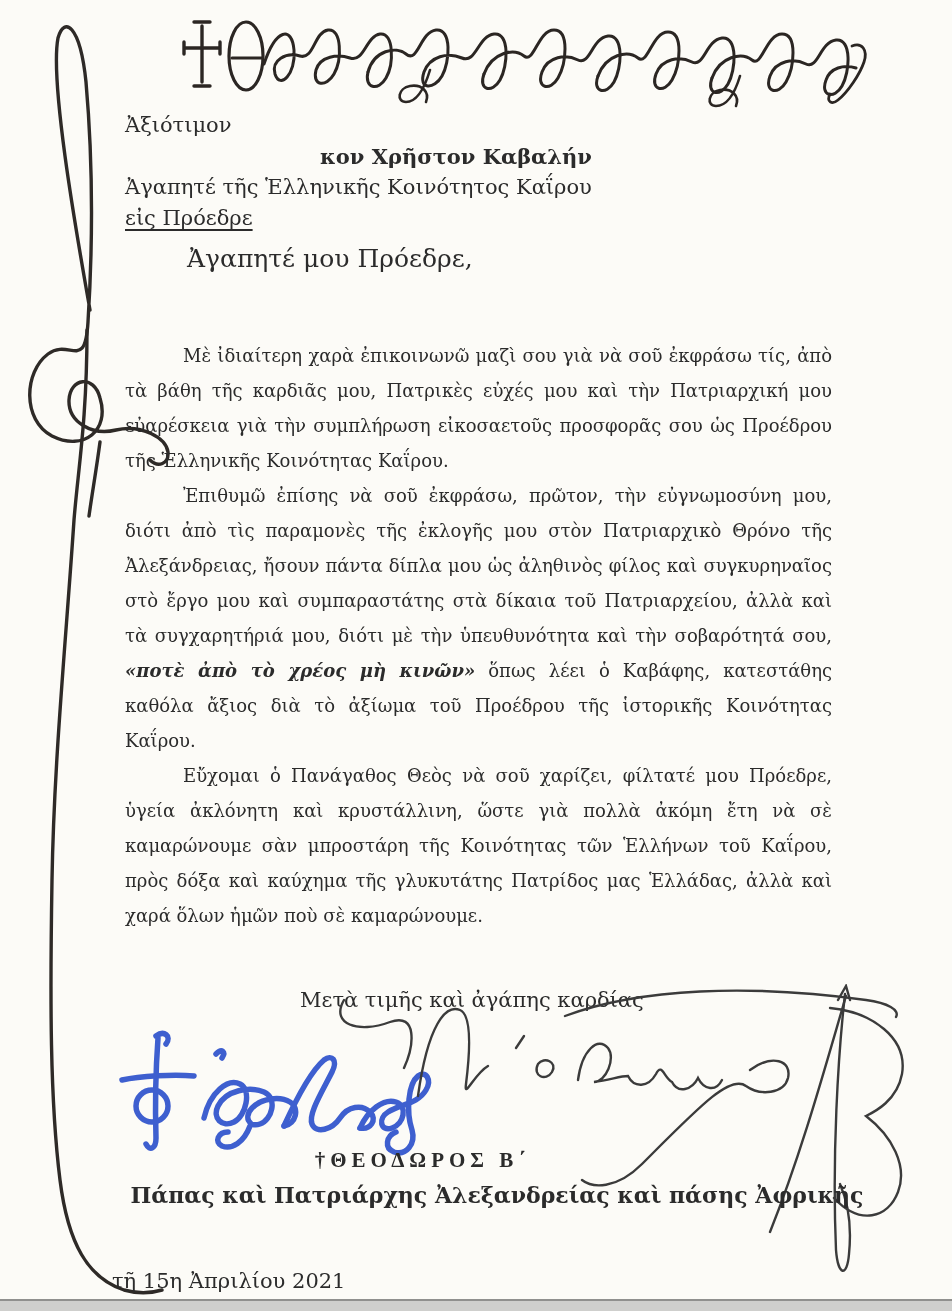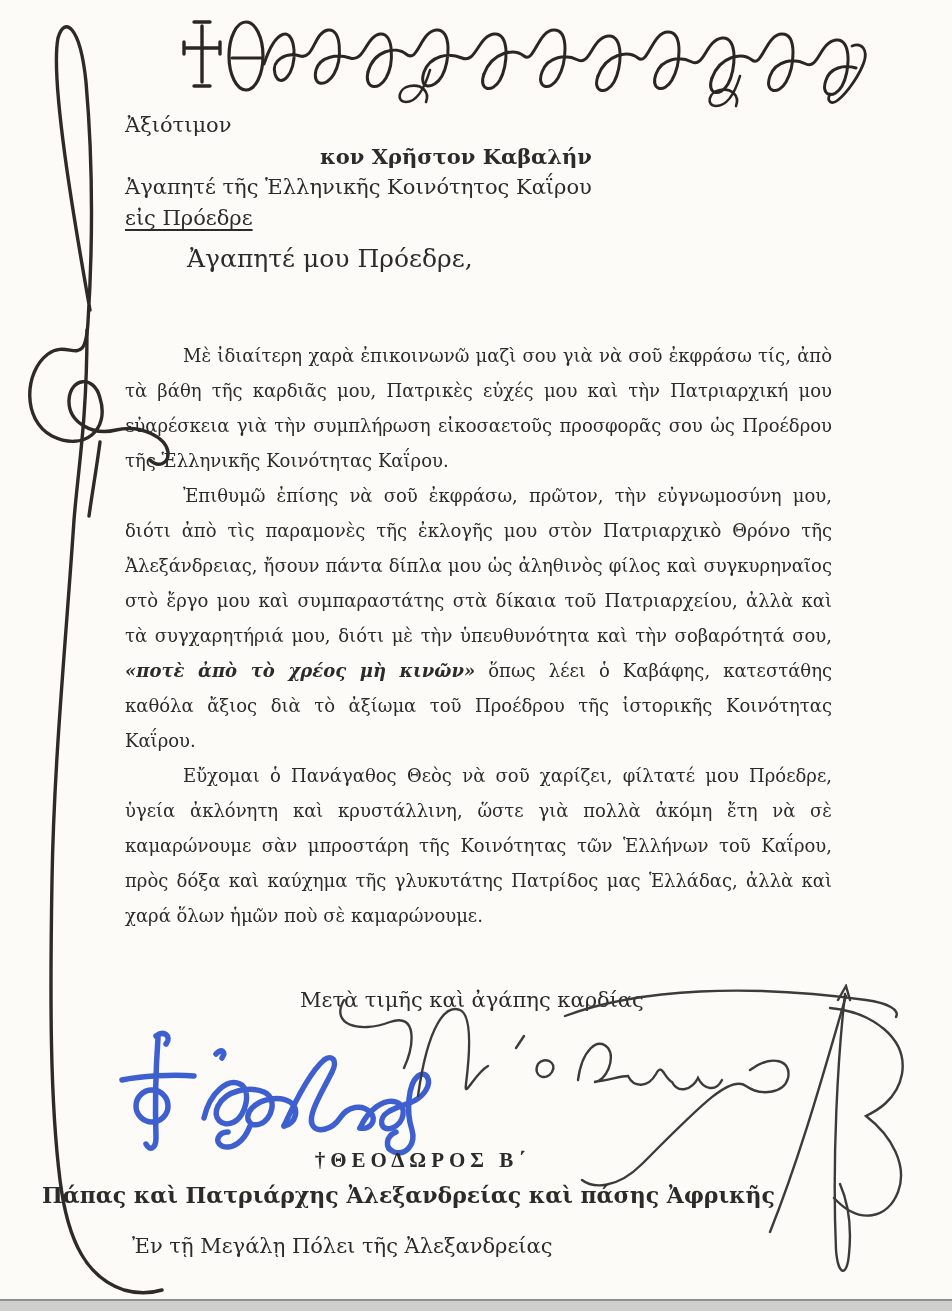--- a/index.html
+++ b/index.html
@@ -26,21 +26,21 @@
   .body-text{position:absolute;left:125px;top:290px;width:707px;
     font-size:18px;line-height:35px;text-align:justify;margin-top:48px;}
   .body-text p{margin:0;text-indent:58px;}
   .seg-quote{font-weight:bold;font-style:italic;}
   
   .sigblock{position:absolute;left:0;top:982px;width:952px;height:329px;}
   .closing{position:absolute;left:300px;top:6px;font-size:21px;}
   .name-line{position:absolute;left:0;top:166px;width:845px;text-align:center;
     font-weight:bold;font-size:21px;letter-spacing:5px;font-family:Liberation Serif, serif;}
   .title-line{position:absolute;left:0;top:200px;width:952px;padding-left:42px;
-    box-sizing:border-box;font-weight:bold;font-size:22px;}
+    box-sizing:border-box;text-align:center;font-weight:bold;font-size:22px;}
   .dateline-place{position:absolute;left:132px;top:252px;font-size:21px;}
   .dateline-date{position:absolute;left:112px;top:287px;font-size:21px;}
   
   .scan-edge{position:absolute;left:0;bottom:0;width:952px;height:10px;
     background:#cfcfcd;border-top:2px solid #90908e;}
 </style>
 </head>
 <body>
 
 <div class="page">
@@ -110,17 +110,17 @@
       <path d="M440,86 C462,70 482,76 478,94 C474,110 450,112 436,102 C420,90 388,124 332,180 C306,206 282,204 272,196"></path>
       <path d="M528,16 L 536,2 L 540,16"></path>
       <path d="M535,10 C528,72 522,172 526,266 C528,292 537,294 539,270 C542,240 537,216 530,200"></path>
       <path d="M520,24 C562,28 598,54 592,90 C587,117 564,128 556,132 C582,152 598,182 588,208 C578,234 550,242 524,214"></path>
       <path d="M460,248 C492,168 516,80 536,12"></path>
     </svg>
 
     <div class="name-line">†ΘΕΟΔΩΡΟΣ Β΄</div>
     <div class="title-line">Πάπας καὶ Πατριάρχης Ἀλεξανδρείας καὶ πάσης Ἀφρικῆς</div>
 
-    <div class="dateline-place">Ἐν τῇ Μεγάλῃ Πόλει τῆς Ἀλεξανδρείας</div>
+    <div class="dateline-date">τῇ 15η Ἀπριλίου 2021</div>
   </div>
 
   <div class="scan-edge"></div>
 </div>
 
 </body></html>

